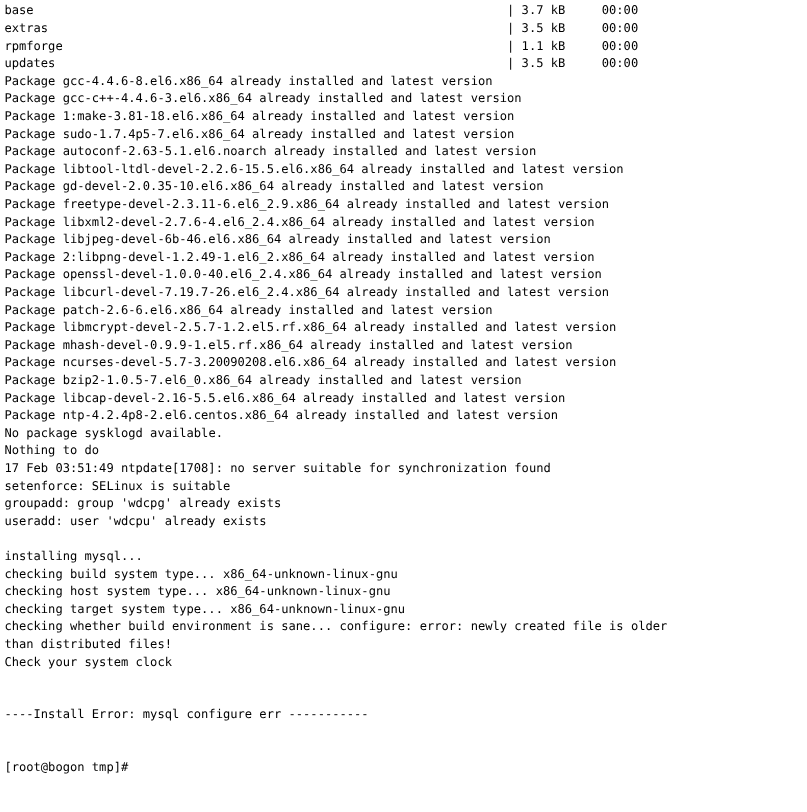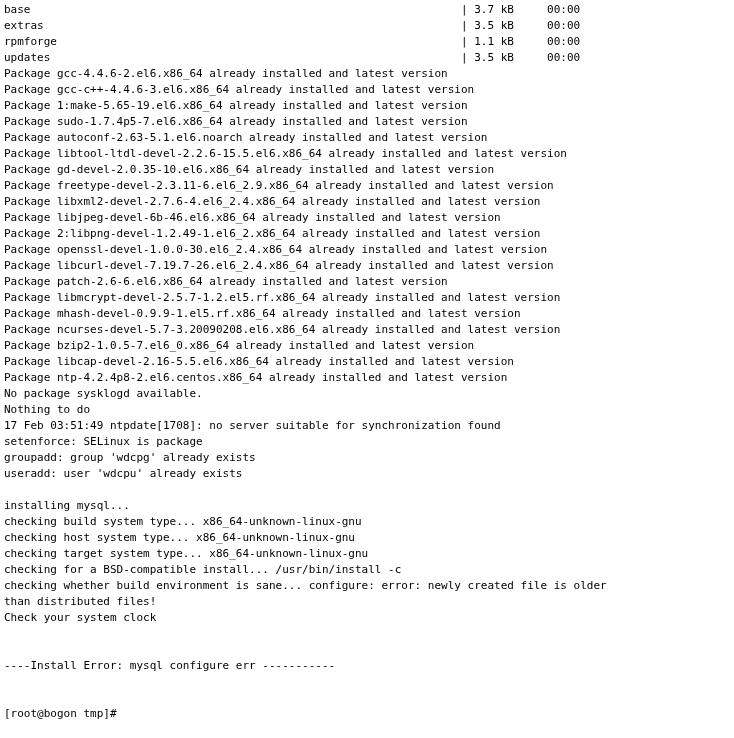--- a/index.html
+++ b/index.html
@@ -30,52 +30,51 @@
   .ln b { font-weight: 400; }
 </style>
 </head>
 <body>
 
 <div class="screen">
   <div class="ln">base                                                                 | 3.7 kB     00:00</div>
   <div class="ln">extras                                                               | 3.5 kB     00:00</div>
   <div class="ln">rpmforge                                                             | 1.1 kB     00:00</div>
   <div class="ln">updates                                                              | 3.5 kB     00:00</div>
-  <div class="ln">Package gcc-4.4.6-2.el6.x86_64 already installed and latest version</div>
+  <div class="ln">Package gcc-4.4.6-8.el6.x86_64 already installed and latest version</div>
   <div class="ln">Package gcc-c++-4.4.6-3.el6.x86_64 already installed and latest version</div>
-  <div class="ln">Package 1:make-5.65-19.el6.x86_64 already installed and latest version</div>
+  <div class="ln">Package 1:make-3.81-18.el6.x86_64 already installed and latest version</div>
   <div class="ln">Package sudo-1.7.4p5-7.el6.x86_64 already installed and latest version</div>
   <div class="ln">Package autoconf-2.63-5.1.el6.noarch already installed and latest version</div>
   <div class="ln">Package libtool-ltdl-devel-2.2.6-15.5.el6.x86_64 already installed and latest version</div>
   <div class="ln">Package gd-devel-2.0.35-10.el6.x86_64 already installed and latest version</div>
   <div class="ln">Package freetype-devel-2.3.11-6.el6_2.9.x86_64 already installed and latest version</div>
   <div class="ln">Package libxml2-devel-2.7.6-4.el6_2.4.x86_64 already installed and latest version</div>
   <div class="ln">Package libjpeg-devel-6b-46.el6.x86_64 already installed and latest version</div>
   <div class="ln">Package 2:libpng-devel-1.2.49-1.el6_2.x86_64 already installed and latest version</div>
-  <div class="ln">Package openssl-devel-1.0.0-30.el6_2.4.x86_64 already installed and latest version</div>
+  <div class="ln">Package openssl-devel-1.0.0-40.el6_2.4.x86_64 already installed and latest version</div>
   <div class="ln">Package libcurl-devel-7.19.7-26.el6_2.4.x86_64 already installed and latest version</div>
   <div class="ln">Package patch-2.6-6.el6.x86_64 already installed and latest version</div>
   <div class="ln">Package libmcrypt-devel-2.5.7-1.2.el5.rf.x86_64 already installed and latest version</div>
   <div class="ln">Package mhash-devel-0.9.9-1.el5.rf.x86_64 already installed and latest version</div>
   <div class="ln">Package ncurses-devel-5.7-3.20090208.el6.x86_64 already installed and latest version</div>
   <div class="ln">Package bzip2-1.0.5-7.el6_0.x86_64 already installed and latest version</div>
   <div class="ln">Package libcap-devel-2.16-5.5.el6.x86_64 already installed and latest version</div>
   <div class="ln">Package ntp-4.2.4p8-2.el6.centos.x86_64 already installed and latest version</div>
   <div class="ln"><span>No package </span><b>sysklogd</b><span> available.</span></div>
   <div class="ln">Nothing to do</div>
   <div class="ln">17 Feb 03:51:49 ntpdate[1708]: no server suitable for synchronization found</div>
-  <div class="ln">setenforce: SELinux is package</div>
+  <div class="ln">setenforce: SELinux is suitable</div>
   <div class="ln">groupadd: group 'wdcpg' already exists</div>
   <div class="ln">useradd: user 'wdcpu' already exists</div>
   <div class="ln"></div>
   <div class="ln">installing mysql...</div>
   <div class="ln">checking build system type... x86_64-unknown-linux-gnu</div>
   <div class="ln">checking host system type... x86_64-unknown-linux-gnu</div>
   <div class="ln">checking target system type... x86_64-unknown-linux-gnu</div>
-  <div class="ln">checking for a BSD-compatible install... /usr/bin/install -c</div>
   <div class="ln">checking whether build environment is sane... configure: error: newly created file is older</div>
   <div class="ln">than distributed files!</div>
   <div class="ln">Check your system clock</div>
   <div class="ln"></div>
   <div class="ln"></div>
   <div class="ln">----Install Error: mysql configure err -----------</div>
   <div class="ln"></div>
   <div class="ln"></div>
   <div class="ln">[root@bogon tmp]#</div>
 </div>

